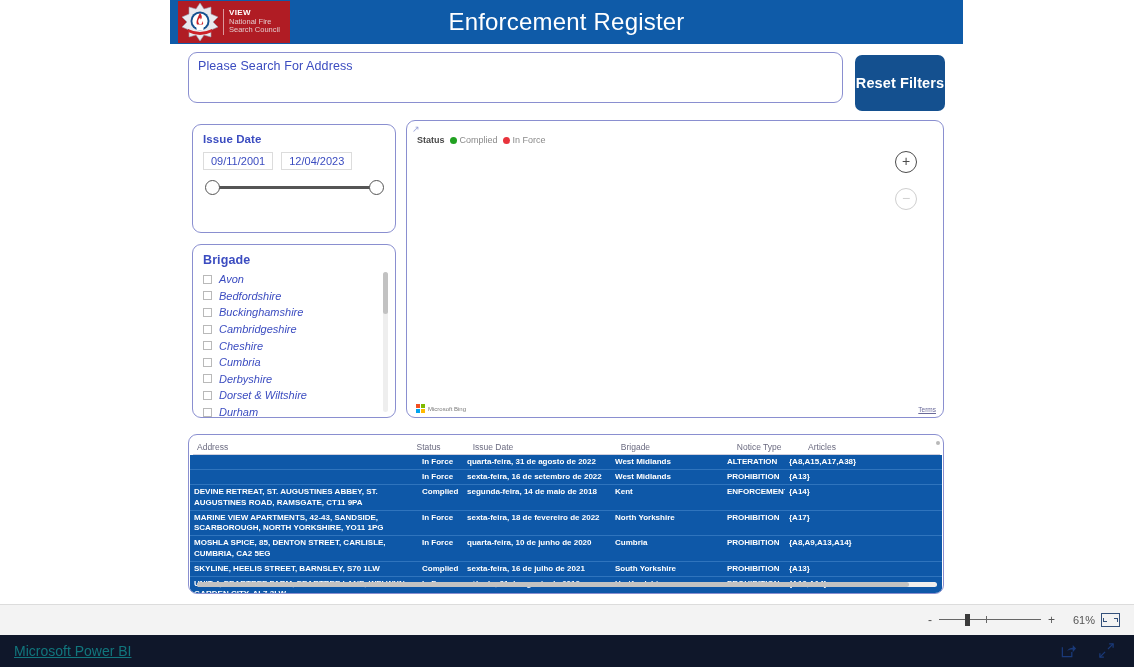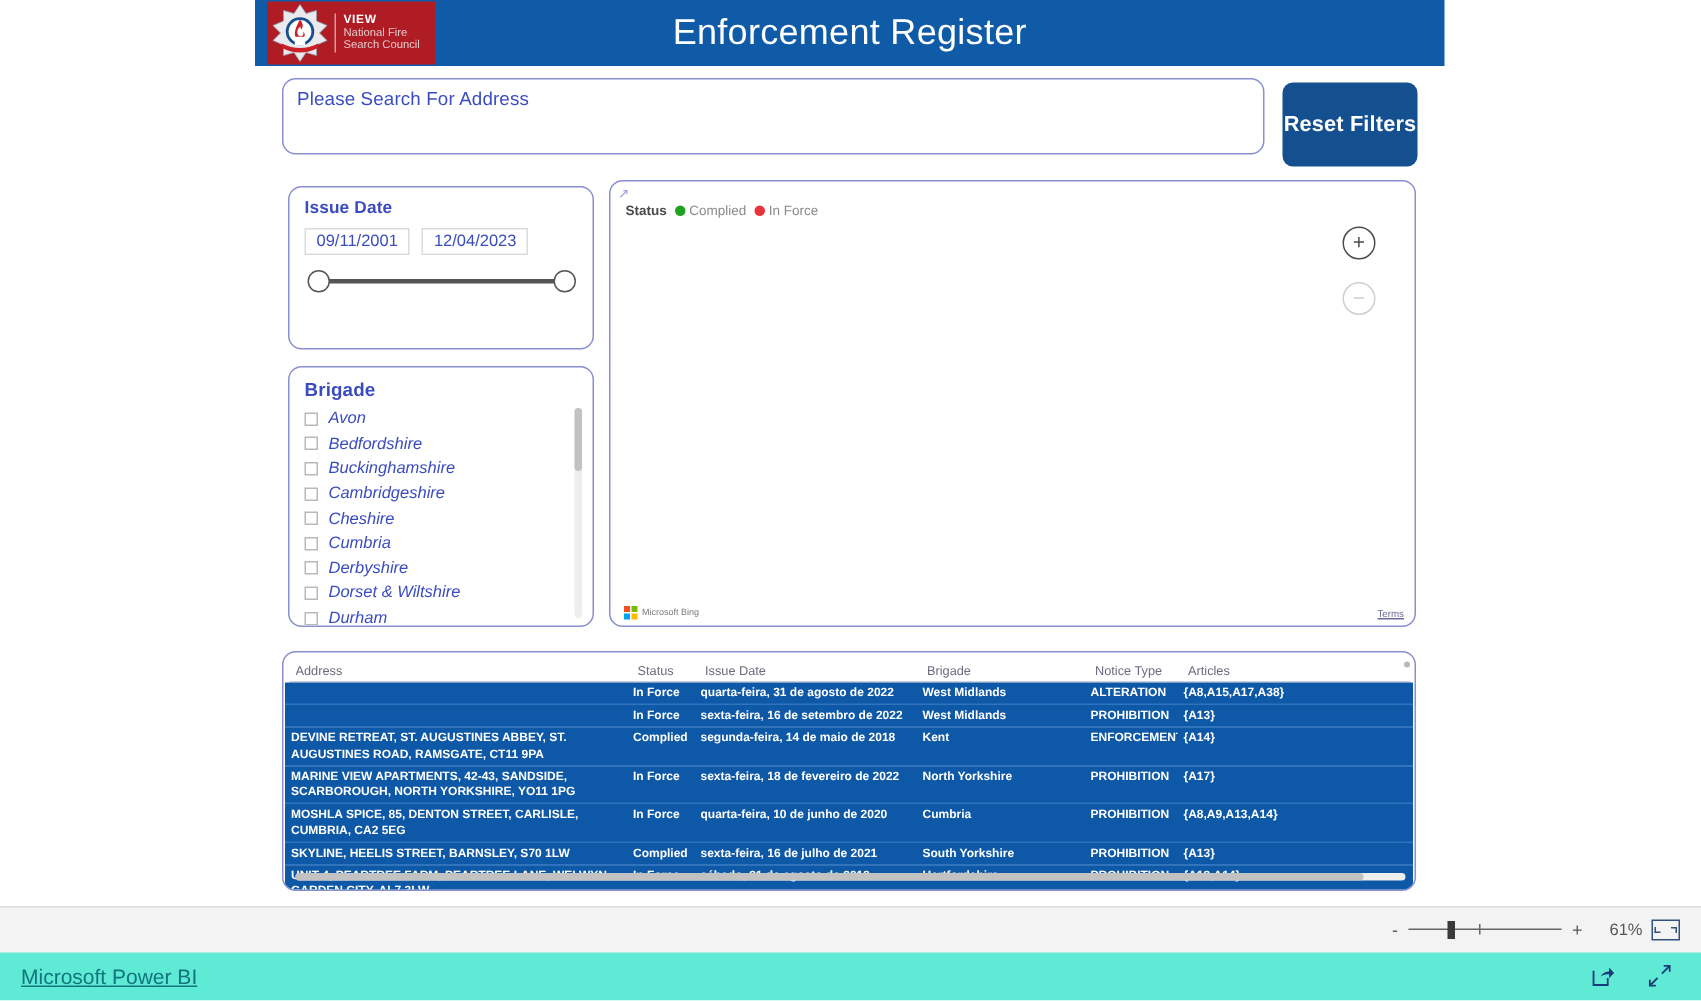--- a/index.html
+++ b/index.html
@@ -150,21 +150,21 @@
   .bing-squares { display: grid; grid-template-columns: 4px 4px; grid-template-rows: 4px 4px; gap: 1px; }
   .bing-text { font-size: 6px; color: #7a7a7a; }
   .map-terms {
     position: absolute; right: 9px; bottom: 0;
     font-size: 6.5px; color: #6a6a9a; text-decoration: underline;
   }
 
   
   #table-card { left: 188px; top: 434px; width: 756px; height: 160px; overflow: hidden; }
   .tbl { position: absolute; left: 1px; top: 1px; width: 752px; }
-  .tbl-head { display: flex; height: 18px; align-items: flex-end; padding-left: 7px; }
+  .tbl-head { display: flex; height: 18px; align-items: flex-end; padding-left: 7px; gap: 16px; }
   .th {
     font-size: 8.5px; color: #6b6b80; font-weight: 400;
     padding-bottom: 2px; white-space: nowrap; overflow: hidden;
   }
   .tbl-head-rule { height: 1px; background: #cfcfdd; margin: 0 2px 0 3px; }
   .row { display: flex; background: #0e58a8; color: #ffffff; border-bottom: 1px solid #2f74bd; }
   .td {
     font-size: 8px; font-weight: 700; padding: 2px 3px 2px 4px;
     line-height: 1.28; overflow: hidden;
   }
@@ -206,21 +206,21 @@
   }
   .fit-btn::before, .fit-btn::after {
     content: ""; position: absolute; width: 3px; height: 3px;
     border: 1.3px solid #33507a; top: 4px;
   }
   .fit-btn::before { left: 1px; border-right: none; border-top: none; }
   .fit-btn::after { right: 1px; border-left: none; border-bottom: none; }
 
   #powerbi-bar {
     position: absolute; left: 0; top: 635px; width: 1134px; height: 32px;
-    background: #5eead4; display: flex; align-items: center;
+    background: #0f172a; display: flex; align-items: center;
   }
   .pbi-link {
     margin-left: 14px; font-size: 14px; color: #11767d;
     text-decoration: underline; cursor: pointer;
   }
   .pbi-right { margin-left: auto; display: flex; align-items: center; gap: 20px; margin-right: 18px; }
   .pbi-icon { width: 18px; height: 18px; color: #1a3a7a; }
 </style>
 </head>
 <body>

